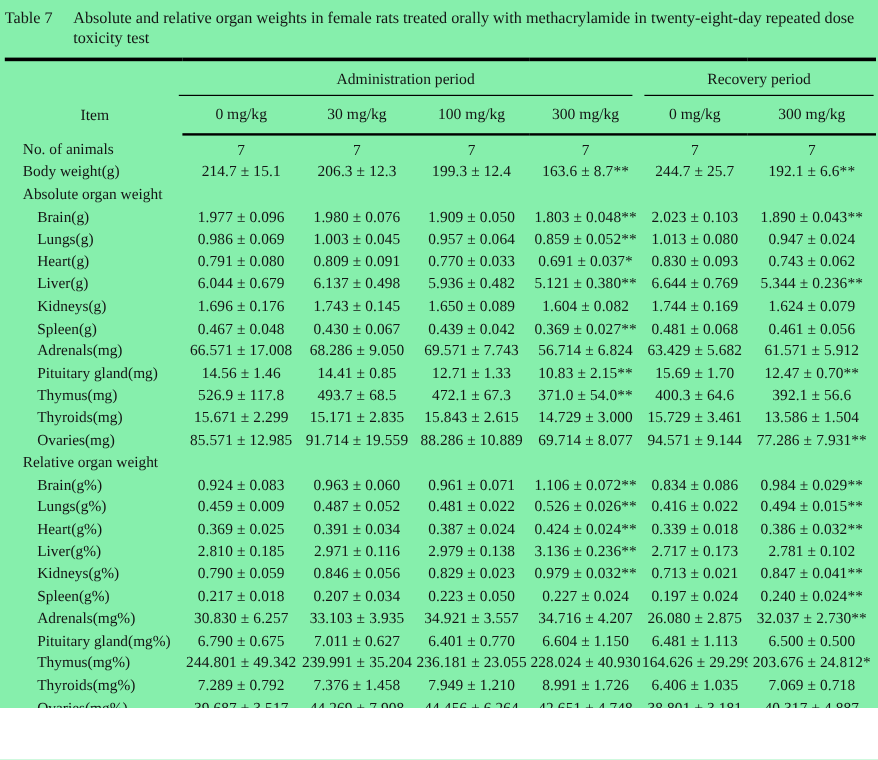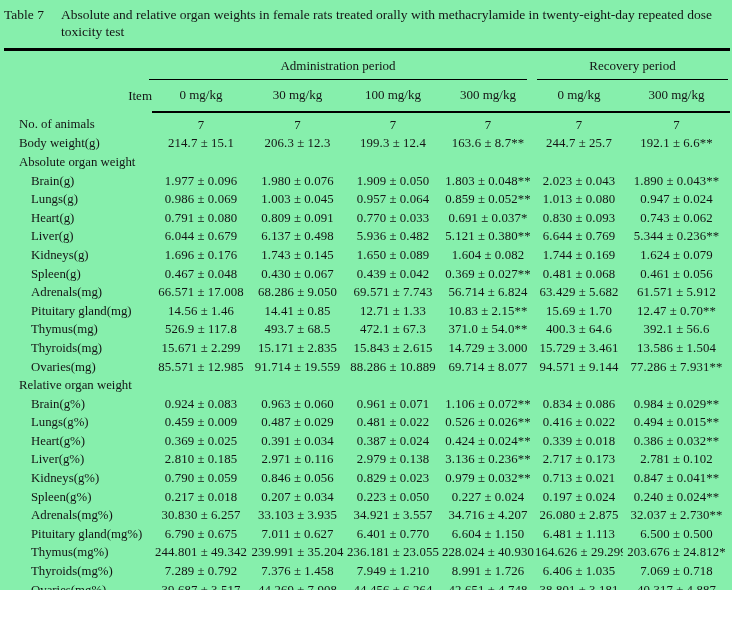--- a/index.html
+++ b/index.html
@@ -15,21 +15,21 @@
 
   table.tbl {
     border-collapse:collapse; table-layout:fixed; width:726px;
     margin-top:8px; border-top:3px solid #000; border-bottom:2.5px solid #000;
   }
   th { font-weight:normal; }
   th.grp { padding-top:7px; font-size:13px; vertical-align:bottom; }
   .grp-inner { text-align:center; padding-bottom:5px; border-bottom:1.2px solid #000; }
   .grp-inner.adm { margin:0 7px 0 -4px; }
   .grp-inner.rec { margin:0 1px 0 1px;text-align:center; }
-  th.item-h { text-align:right; vertical-align:bottom; padding:0 0 8px 2px; font-size:13px; }
+  th.item-h { text-align:center; vertical-align:bottom; padding:0 0 8px 2px; font-size:13px; }
   tr.h2 th.dose { font-size:13px; padding:6px 0 8px 0; border-bottom:2.5px solid #000; }
 
   tbody td { font-size:12.8px; height:18.6px; padding:0; white-space:nowrap; overflow:hidden; }
   td.val  { text-align:center; letter-spacing:0.1px; }
   td.item { text-align:left; }
   td.item.ind1 { padding-left:15px; }
   td.item.ind2 { padding-left:27px; }
   tbody tr:first-child td { padding-top:3px; }
 
   .footnotes { margin-top:5px; padding-left:1px; font-size:13px; line-height:16px; }
@@ -100,21 +100,21 @@
           <td class="val"></td>
           <td class="val"></td>
           <td class="val"></td>
         </tr>
         <tr>
           <td class="item ind2">Brain(g)</td>
           <td class="val">1.977 ± 0.096</td>
           <td class="val">1.980 ± 0.076</td>
           <td class="val">1.909 ± 0.050</td>
           <td class="val">1.803 ± 0.048**</td>
-          <td class="val">2.023 ± 0.043</td>
+          <td class="val">2.023 ± 0.103</td>
           <td class="val">1.890 ± 0.043**</td>
         </tr>
         <tr>
           <td class="item ind2">Lungs(g)</td>
           <td class="val">0.986 ± 0.069</td>
           <td class="val">1.003 ± 0.045</td>
           <td class="val">0.957 ± 0.064</td>
           <td class="val">0.859 ± 0.052**</td>
           <td class="val">1.013 ± 0.080</td>
           <td class="val">0.947 ± 0.024</td>
@@ -214,21 +214,21 @@
           <td class="val">0.924 ± 0.083</td>
           <td class="val">0.963 ± 0.060</td>
           <td class="val">0.961 ± 0.071</td>
           <td class="val">1.106 ± 0.072**</td>
           <td class="val">0.834 ± 0.086</td>
           <td class="val">0.984 ± 0.029**</td>
         </tr>
         <tr>
           <td class="item ind2">Lungs(g%)</td>
           <td class="val">0.459 ± 0.009</td>
-          <td class="val">0.487 ± 0.029</td>
+          <td class="val">0.487 ± 0.052</td>
           <td class="val">0.481 ± 0.022</td>
           <td class="val">0.526 ± 0.026**</td>
           <td class="val">0.416 ± 0.022</td>
           <td class="val">0.494 ± 0.015**</td>
         </tr>
         <tr>
           <td class="item ind2">Heart(g%)</td>
           <td class="val">0.369 ± 0.025</td>
           <td class="val">0.391 ± 0.034</td>
           <td class="val">0.387 ± 0.024</td>

